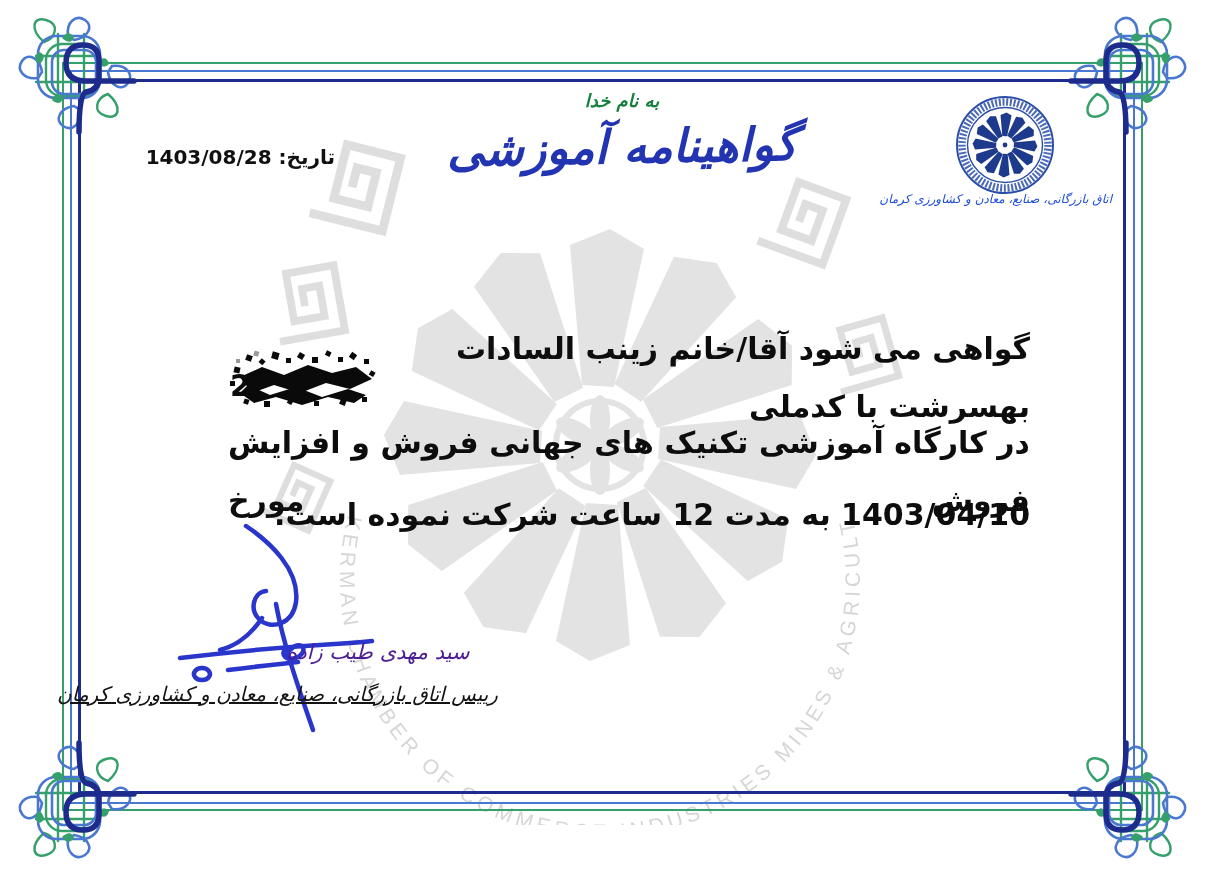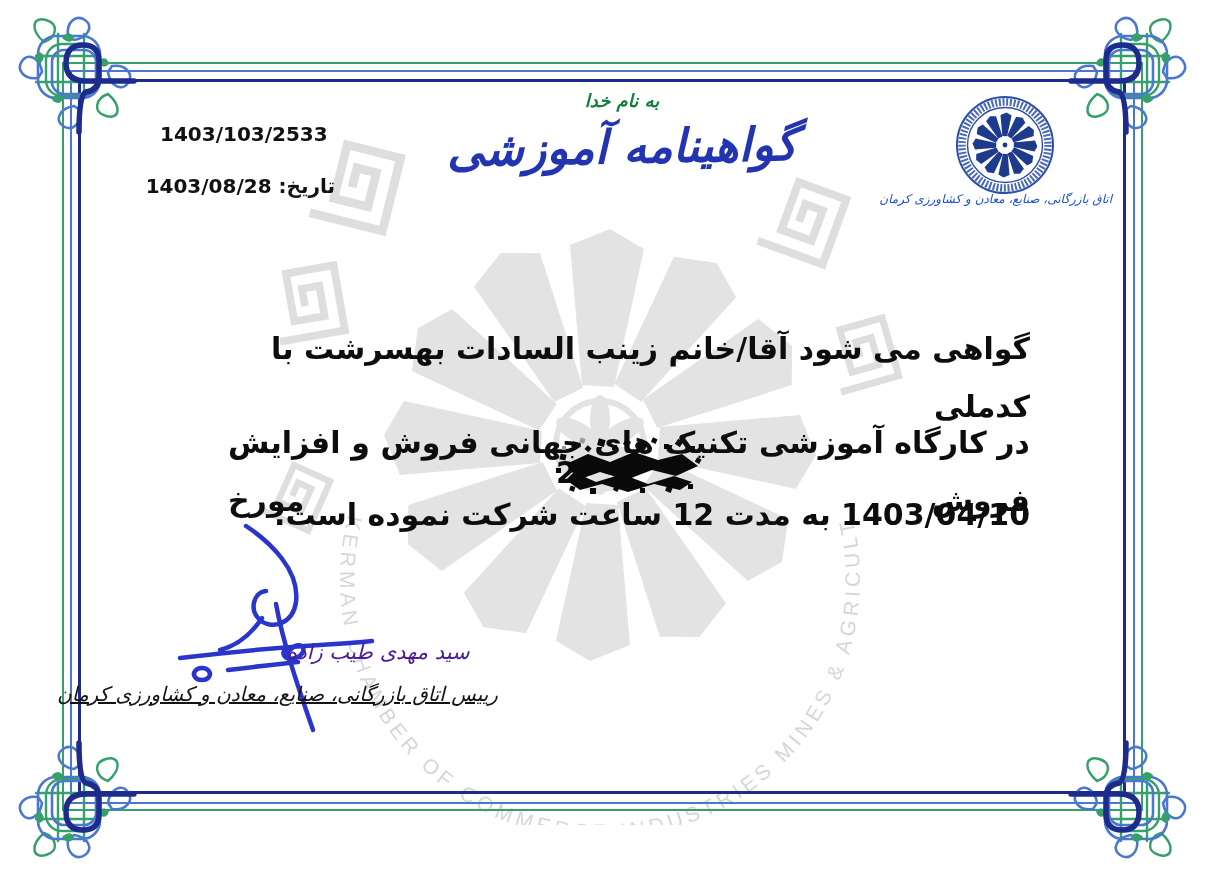--- a/index.html
+++ b/index.html
@@ -23,21 +23,21 @@
              font-style:italic;font-weight:bold;font-size:18px;color:#15803d;direction:rtl;}
   .calligraphy-title{position:absolute;left:402px;top:120px;width:440px;text-align:center;
              font-style:italic;font-weight:bold;font-size:46px;color:#2334b2;direction:rtl;
              transform:rotate(-1deg);}
   .logo{position:absolute;left:953px;top:93px;width:104px;height:104px;}
   .orgname{position:absolute;left:902px;top:192px;width:210px;text-align:center;direction:rtl;
            font-style:italic;font-size:12px;color:#1d4ed8;white-space:nowrap;}
   
   .bline{position:absolute;left:228px;width:802px;direction:rtl;font-weight:bold;
          font-size:30px;line-height:58px;color:#0d0d0d;}
-  .bline1{top:320px;display:flex;flex-direction:column;justify-content:space-between;align-items:center;}
+  .bline1{top:320px;display:flex;flex-direction:row;justify-content:space-between;align-items:center;}
   .bline2{top:414px;text-align:justify;text-align-last:justify;}
   .bline3{top:486px;text-align:start;}
   
   .redaction{position:relative;display:inline-block;width:150px;height:58px;flex:0 0 auto;}
   .redaction .digit{position:absolute;left:2px;top:8px;font-size:30px;font-weight:bold;z-index:0;}
   .redaction svg{position:absolute;left:0;top:0;z-index:1;}
   
   .signature{position:absolute;left:150px;top:518px;width:270px;height:215px;}
   .signername{position:absolute;left:268px;top:640px;width:220px;text-align:center;direction:rtl;
               font-style:italic;font-size:21px;color:#4c1d95;white-space:nowrap;}
@@ -137,21 +137,20 @@
       <use href="#knot-sym"></use>
     </svg>
   <svg class="knot bl" viewBox="-12 -12 122 122">
       <use href="#knot-sym"></use>
     </svg>
   <svg class="knot br" viewBox="-12 -12 122 122">
       <use href="#knot-sym"></use>
     </svg>
 
   <div class="numblock">
-    <div>1403/103/2533</div>
     <div class="dateline">
       <span>تاریخ:</span>
       <span>1403/08/28</span>
     </div>
   </div>
 
   <div class="bismillah">به نام خدا</div>
   <div class="calligraphy-title">گواهینامه آموزشی</div>
 
   <svg class="logo" viewBox="-52 -52 104 104">

